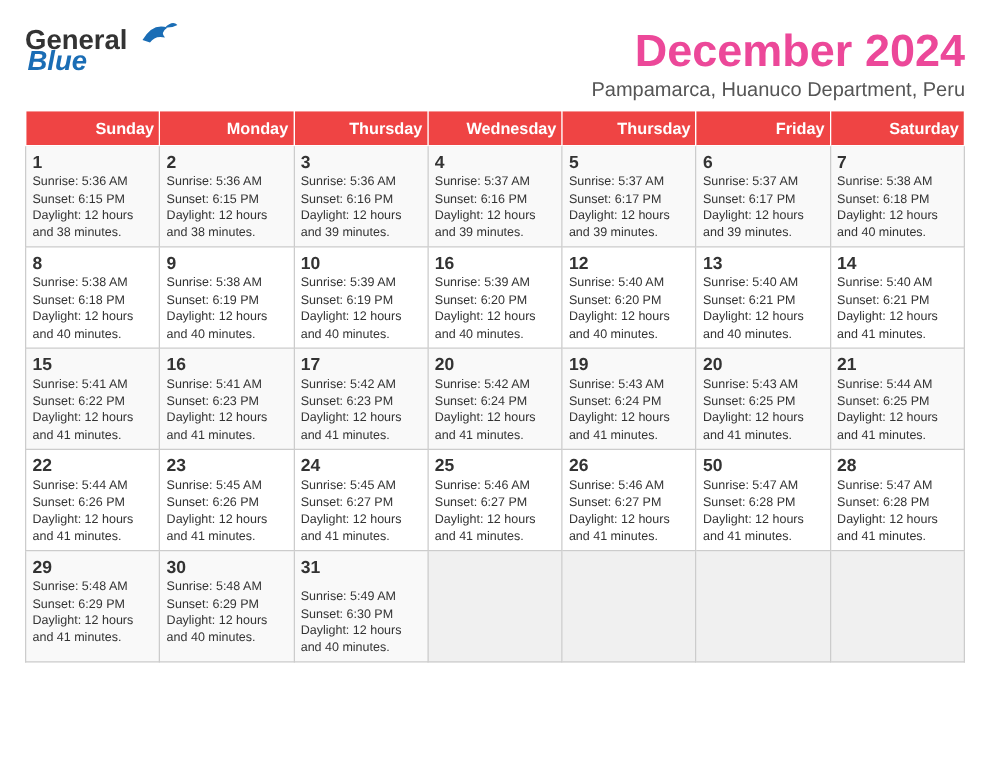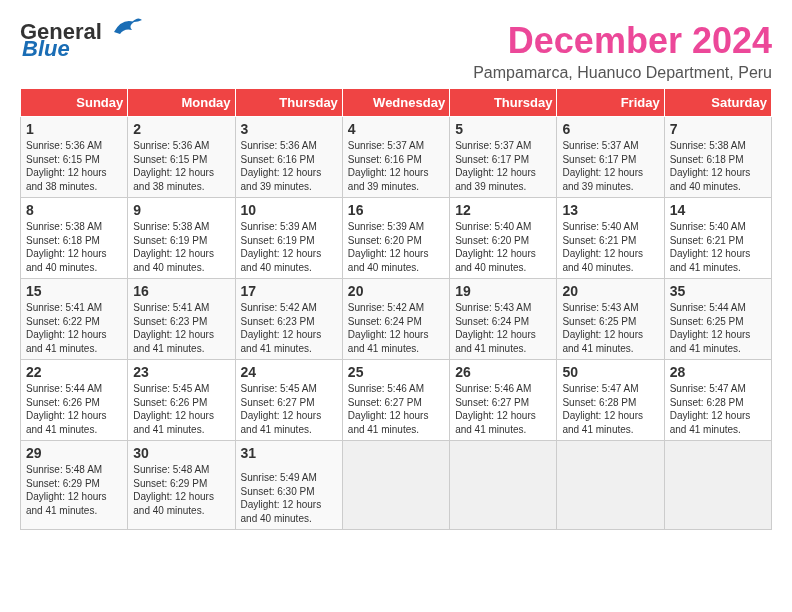--- a/index.html
+++ b/index.html
@@ -246,21 +246,21 @@
 and 41 minutes.</div>
         </td>
         <td>
           <span class="day-num">20</span>
           <div class="day-info" style="white-space: pre-line;">Sunrise: 5:43 AM
 Sunset: 6:25 PM
 Daylight: 12 hours
 and 41 minutes.</div>
         </td>
         <td>
-          <span class="day-num">35</span>
+          <span class="day-num">21</span>
           <div class="day-info" style="white-space: pre-line;">Sunrise: 5:44 AM
 Sunset: 6:25 PM
 Daylight: 12 hours
 and 41 minutes.</div>
         </td>
       </tr>
       <tr>
         <td>
           <span class="day-num">22</span>
           <div class="day-info" style="white-space: pre-line;">Sunrise: 5:44 AM

